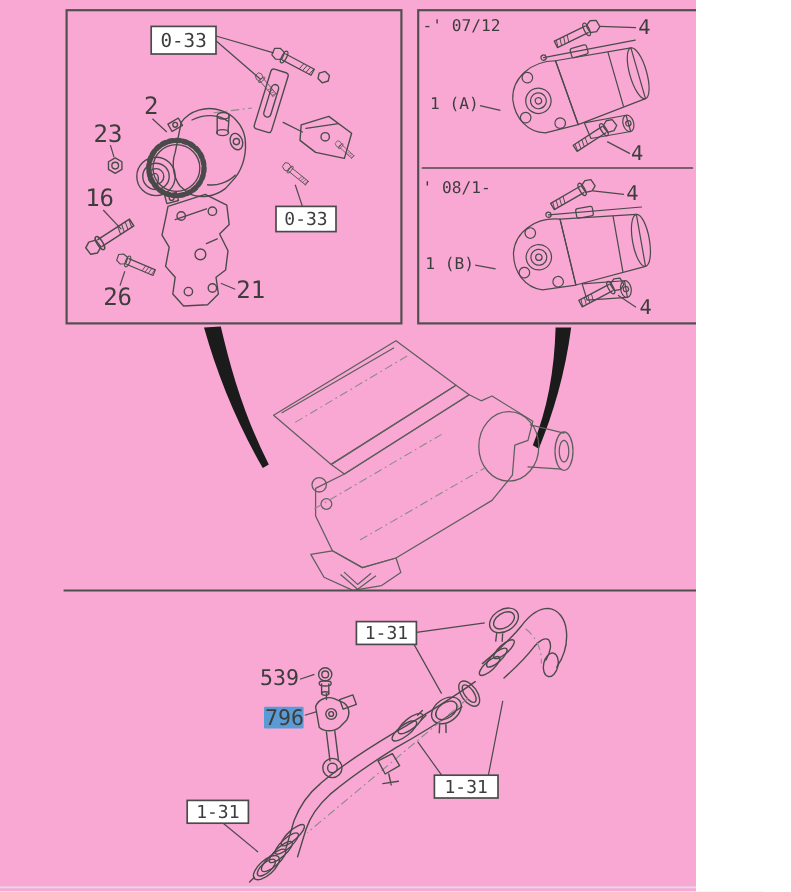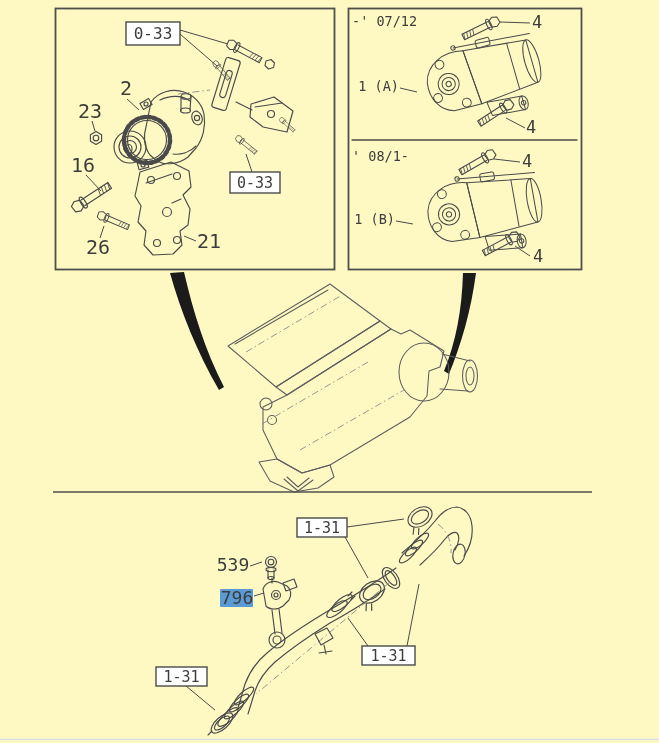--- a/index.html
+++ b/index.html
@@ -1,16 +1,16 @@
 <!DOCTYPE html>
 <html><head>
 <meta charset="utf-8">
 <style>
   html,body{margin:0;padding:0;background:#ffffff;}
-  .stage{position:relative;width:659px;height:743px;background:#fef9c3;overflow:hidden;
+  .stage{position:relative;width:580px;height:743px;background:#f9a8d4;overflow:hidden;
          font-family:"DejaVu Sans Mono", monospace;}
   svg text{fill:#3d3d3d;font-family:"DejaVu Sans Mono", monospace;}
   .ln{fill:none;stroke:#4a4a4a;stroke-width:1.15;stroke-linecap:round;stroke-linejoin:round;}
   .ln2{fill:none;stroke:#5e5e5e;stroke-width:1.05;stroke-linecap:round;stroke-linejoin:round;}
   .panel{fill:none;stroke:#4f4f4f;stroke-width:1.8;}
   .refbox{fill:#ffffff;stroke:#4a4a4a;stroke-width:1.4;}
   .leader{fill:none;stroke:#4a4a4a;stroke-width:1;}
   .dashdot{fill:none;stroke:#8a8a8a;stroke-width:0.9;stroke-dasharray:7 3 1.5 3;}
   .thread{fill:none;stroke:#4a4a4a;stroke-width:0.8;}
   .t20{font-size:20px;} .t18{font-size:18px;} .t17{font-size:17px;}

